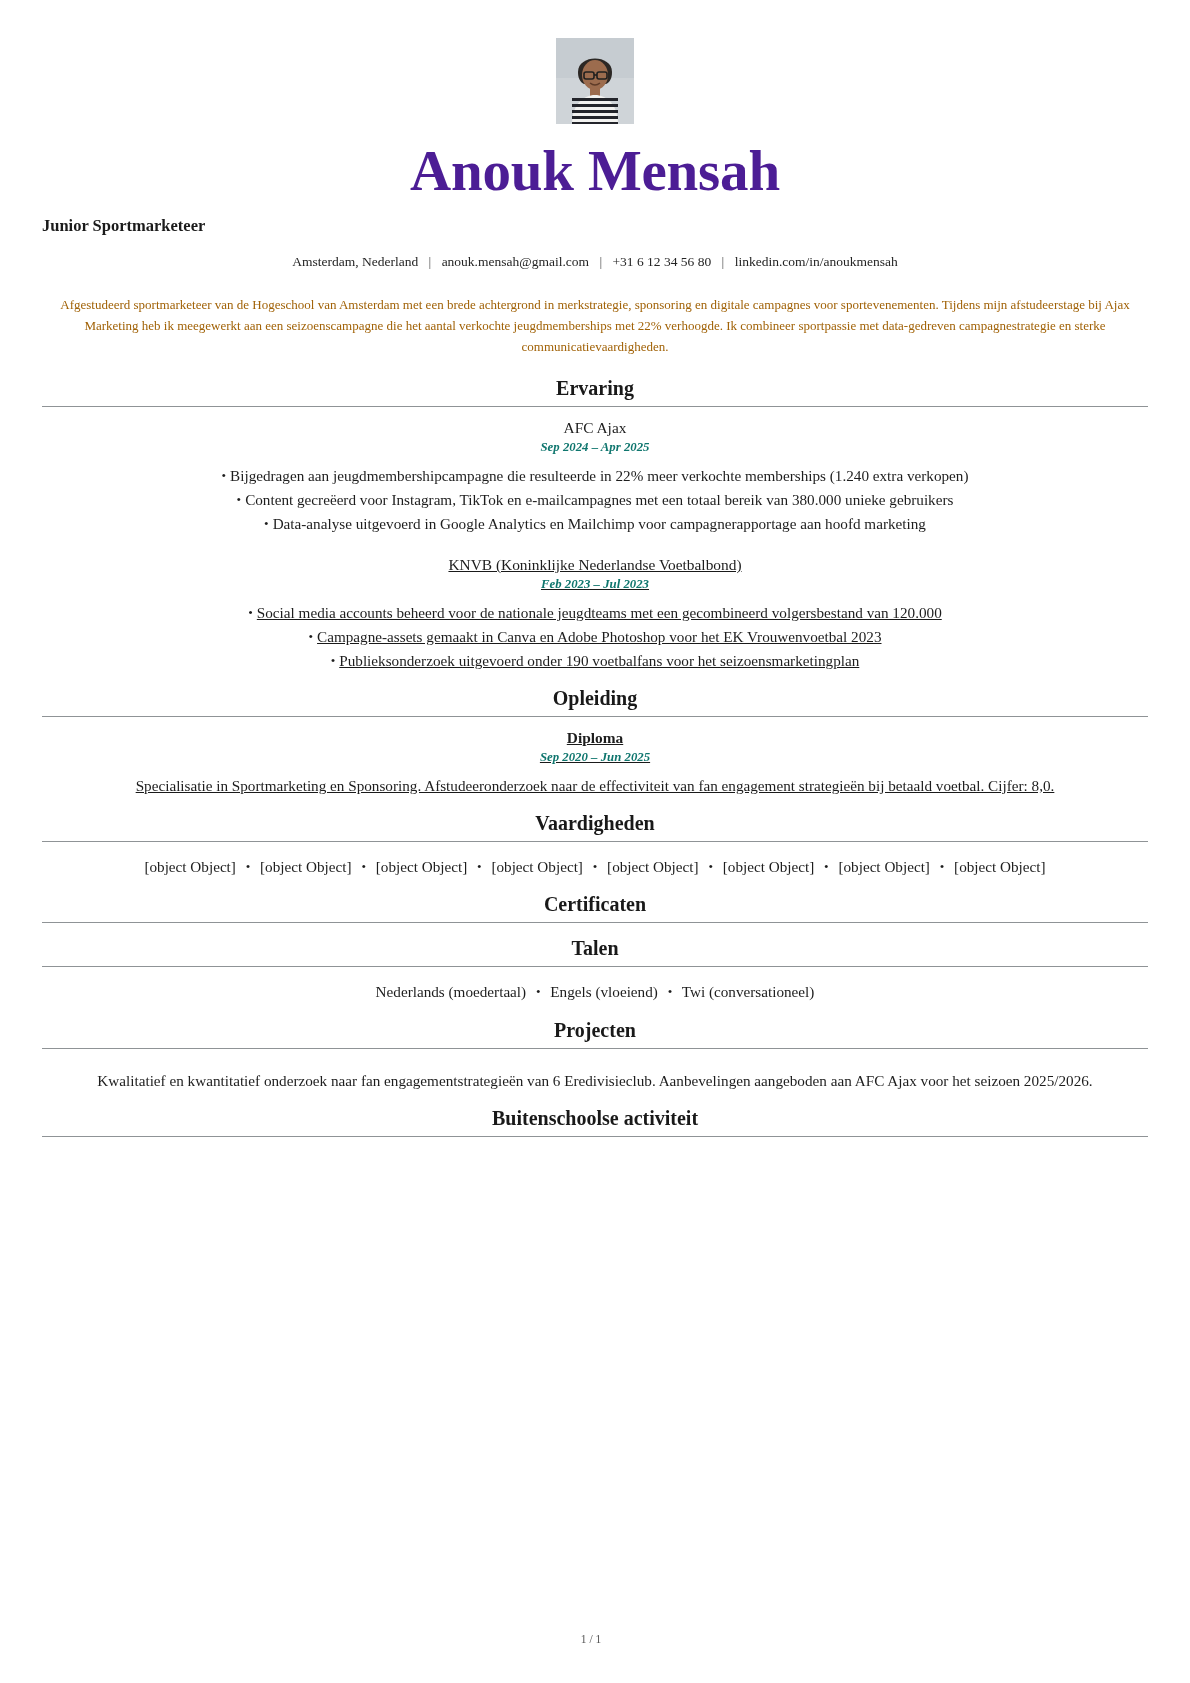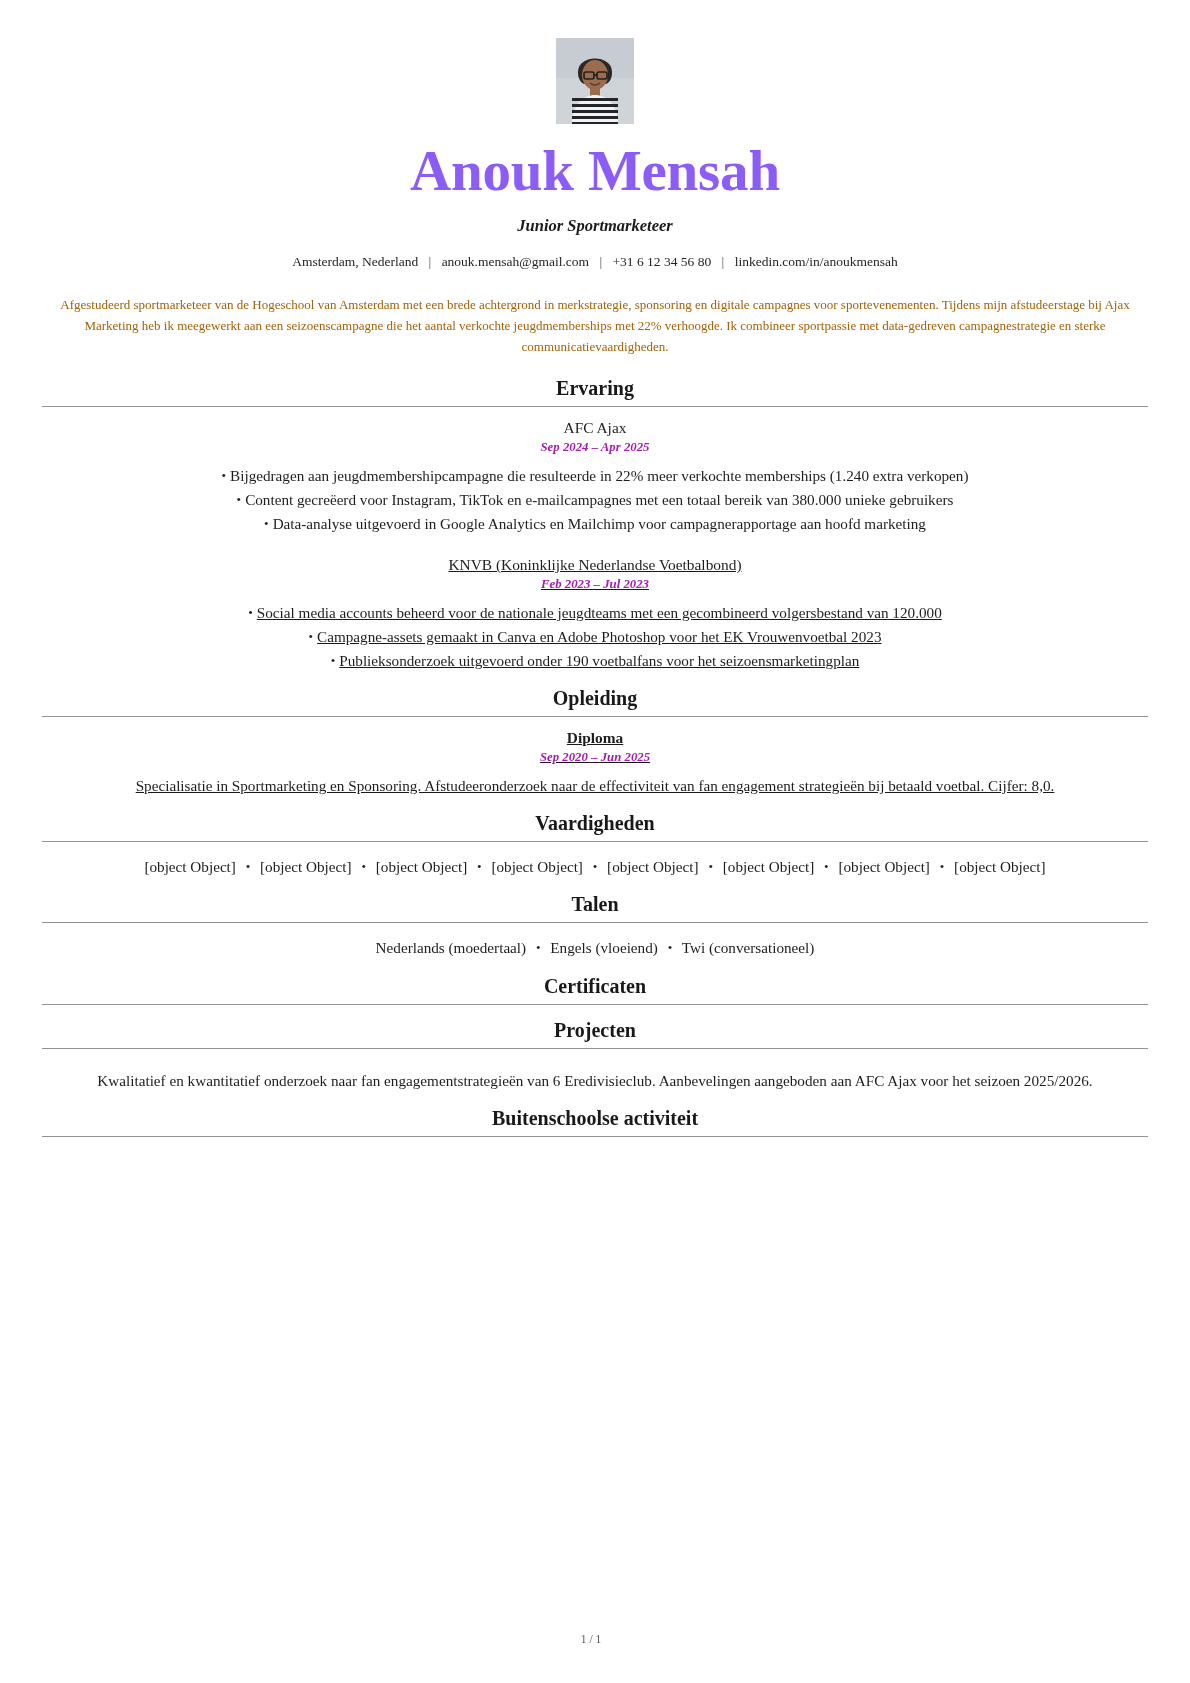--- a/index.html
+++ b/index.html
@@ -43,29 +43,27 @@
   }
   .photo svg { display: block; width: 100%; height: 100%; }
 
   .name {
     text-align: center;
     font-size: 57px;
     font-weight: 700;
     letter-spacing: -0.2px;
     line-height: 1.08;
     margin: 0 0 14px 0;
-    color: #8b5cf6;
+    color: #4c1d95;
   }
   .headline {
-    text-align: center;
     font-size: 16.5px;
     font-weight: 700;
     margin: 0 0 16px 0;
     color: #1b1b1b;
-    font-style: italic;
   }
   .contact {
     text-align: center;
     font-size: 13.5px;
     color: #242424;
     margin: 0 0 22px 0;
     line-height: 1.5;
   }
   .contact .sep {
     display: inline-block;
@@ -111,21 +109,21 @@
     margin: 0 0 3px 0;
     color: #1d1d1d;
   }
   .entry-title.bold { font-weight: 700; }
   .entry-dates {
     text-align: center;
     font-size: 12.8px;
     font-style: italic;
     font-weight: 700;
     margin: 0 0 9px 0;
-    color: #a21caf;
+    color: #0f766e;
   }
   .bullets { margin: 0; padding: 0; list-style: none; }
   .bullets li {
     text-align: center;
     font-size: 15.2px;
     line-height: 1.58;
     color: #1d1d1d;
   }
   .bullets li .dot {
     display: inline-block;
@@ -275,40 +273,40 @@
           <span>[object Object]</span>
           <span class="dot">•</span>
           <span>[object Object]</span>
           <span class="dot">•</span>
           <span>[object Object]</span>
         </p>
       </div>
     </div>
 
     <div class="section">
+      <div class="section-title">Certificaten</div>
+      <div class="rule"></div>
+      <div class="section-body empty"></div>
+    </div>
+
+    <div class="section">
       <div class="section-title">Talen</div>
       <div class="rule"></div>
       <div class="section-body">
         <p class="inline-list">
           <span>Nederlands (moedertaal)</span>
           <span class="dot">•</span>
           <span>Engels (vloeiend)</span>
           <span class="dot">•</span>
           <span>Twi (conversationeel)</span>
         </p>
       </div>
     </div>
 
     <div class="section">
-      <div class="section-title">Certificaten</div>
-      <div class="rule"></div>
-      <div class="section-body empty"></div>
-    </div>
-
-    <div class="section">
       <div class="section-title">Projecten</div>
       <div class="rule"></div>
       <div class="section-body">
         <p class="entry-desc">Kwalitatief en kwantitatief onderzoek naar fan engagementstrategieën van 6 Eredivisieclub. Aanbevelingen aangeboden aan AFC Ajax voor het seizoen 2025/2026.</p>
       </div>
     </div>
 
     <div class="section">
       <div class="section-title">Buitenschoolse activiteit</div>
       <div class="rule"></div>

